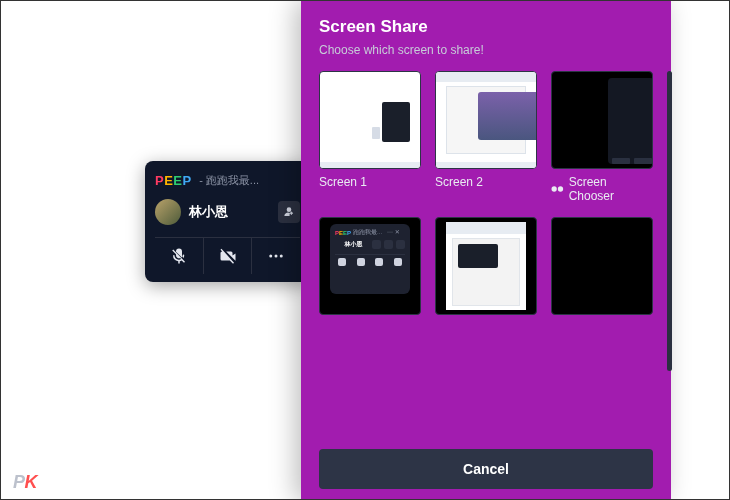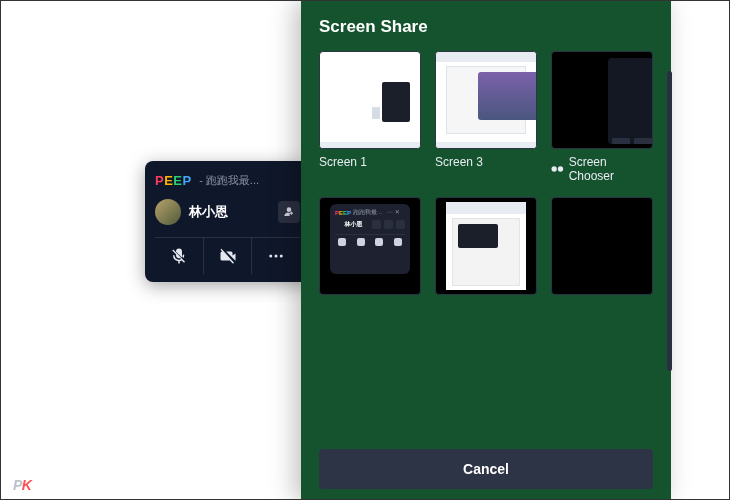--- a/index.html
+++ b/index.html
@@ -25,21 +25,21 @@
   .uname { font-size:13px; font-weight:700; flex:1;}
   .add-user { width:22px;height:22px;border-radius:4px;background:#2b3040;display:flex;align-items:center;justify-content:center;}
   .add-user svg{width:14px;height:14px;fill:#cfd3df}
   .call-controls { display:flex; gap:0; margin-top:12px; border-top:1px solid #2b3040; }
   .ctrl { flex:1; height:36px; display:flex;align-items:center;justify-content:center; }
   .ctrl svg { width:18px;height:18px; fill:#e4e7ef;}
   .ctrl + .ctrl { border-left:1px solid #2b3040;}
   
   .dialog {
     position:absolute; left:300px; top:0; width:370px; height:500px;
-    background:#14532d; color:#fff; padding:16px 18px 12px;
+    background:#a21caf; color:#fff; padding:16px 18px 12px;
     display:flex; flex-direction:column;
     box-shadow: -6px 0 24px rgba(0,0,0,.25);
   }
   .dlg-title { font-size:17px; font-weight:800; }
   .dlg-sub { font-size:12px; color:#c7ccd8; margin-top:6px; }
   .grid {
     margin-top:14px; flex:1; overflow-y:auto;
     display:grid; grid-template-columns: 1fr 1fr 1fr; gap:14px 14px;
     align-content:start;
   }
@@ -78,21 +78,21 @@
   .word .doc{position:absolute;left:10px;top:4px;right:10px;bottom:4px;background:#fff;}
   .word .rib{position:absolute;left:10px;top:4px;right:10px;height:12px;background:#e7ecf2;}
   .word .page{position:absolute;left:16px;top:20px;right:16px;bottom:8px;background:#f3f3f3;border:1px solid #e1e5ea;}
   .word .obj{position:absolute;left:22px;top:26px;width:40px;height:24px;background:#1a1f2a;border-radius:2px;}
   .blank { background:#000; }
   .footer { display:flex; gap:4px; padding-top:12px;}
   .btn { flex:1;height:40px;border:none;border-radius:4px;font-size:14px;font-weight:700;cursor:pointer;}
   .btn-cancel { background:#2d3446; color:#fff; }
   .btn-start  { background:#2d3446; color:#6a7188; }
   .side-scroll { position:absolute; left:666px; top:70px; width:5px; height:300px; background:#2a3040; border-radius:3px;}
-  .watermark { position:absolute; left:12px; bottom:6px; font-size:14px; font-weight:800; color:#bcc1cc; font-style:italic; letter-spacing:-.5px;text-align:center;}
+  .watermark { position:absolute; left:12px; bottom:6px; font-size:18px; font-weight:800; color:#bcc1cc; font-style:italic; letter-spacing:-.5px;text-align:center;}
   .watermark .k{color:#ff4f4f}
 </style>
 </head>
 <body>
 
 <div class="call-widget">
   <div>
     <span class="peep-logo">
       <span class="p1">P</span><span class="p2">E</span><span class="p3">E</span><span class="p4">P</span>
     </span>
@@ -123,41 +123,42 @@
           <circle cx="5" cy="12" r="2"></circle>
           <circle cx="12" cy="12" r="2"></circle>
           <circle cx="19" cy="12" r="2"></circle>
         </svg>
     </div>
   </div>
 </div>
 
 <div class="dialog">
   <div class="dlg-title">Screen Share</div>
+  <div class="dlg-sub">Choose which screen to share!</div>
 
   <div class="grid">
 
     <div class="source">
       <div class="thumb desk1">
           <div class="tb"></div>
         </div>
       <div class="label-row">
         <span>Screen 1</span>
       </div>
     </div>
 
     <div class="source">
       <div class="thumb desk2">
         <div class="top"></div>
           <div class="canvas"></div>
           <div class="win"></div>
           <div class="tb"></div>
       </div>
       <div class="label-row">
-        <span>Screen 3</span>
+        <span>Screen 2</span>
       </div>
     </div>
 
     <div class="source">
       <div class="thumb chooser">
         <div class="phonebody"></div>
           <div class="bar1"></div>
           <div class="bar2"></div>
       </div>
       <div class="label-row">

